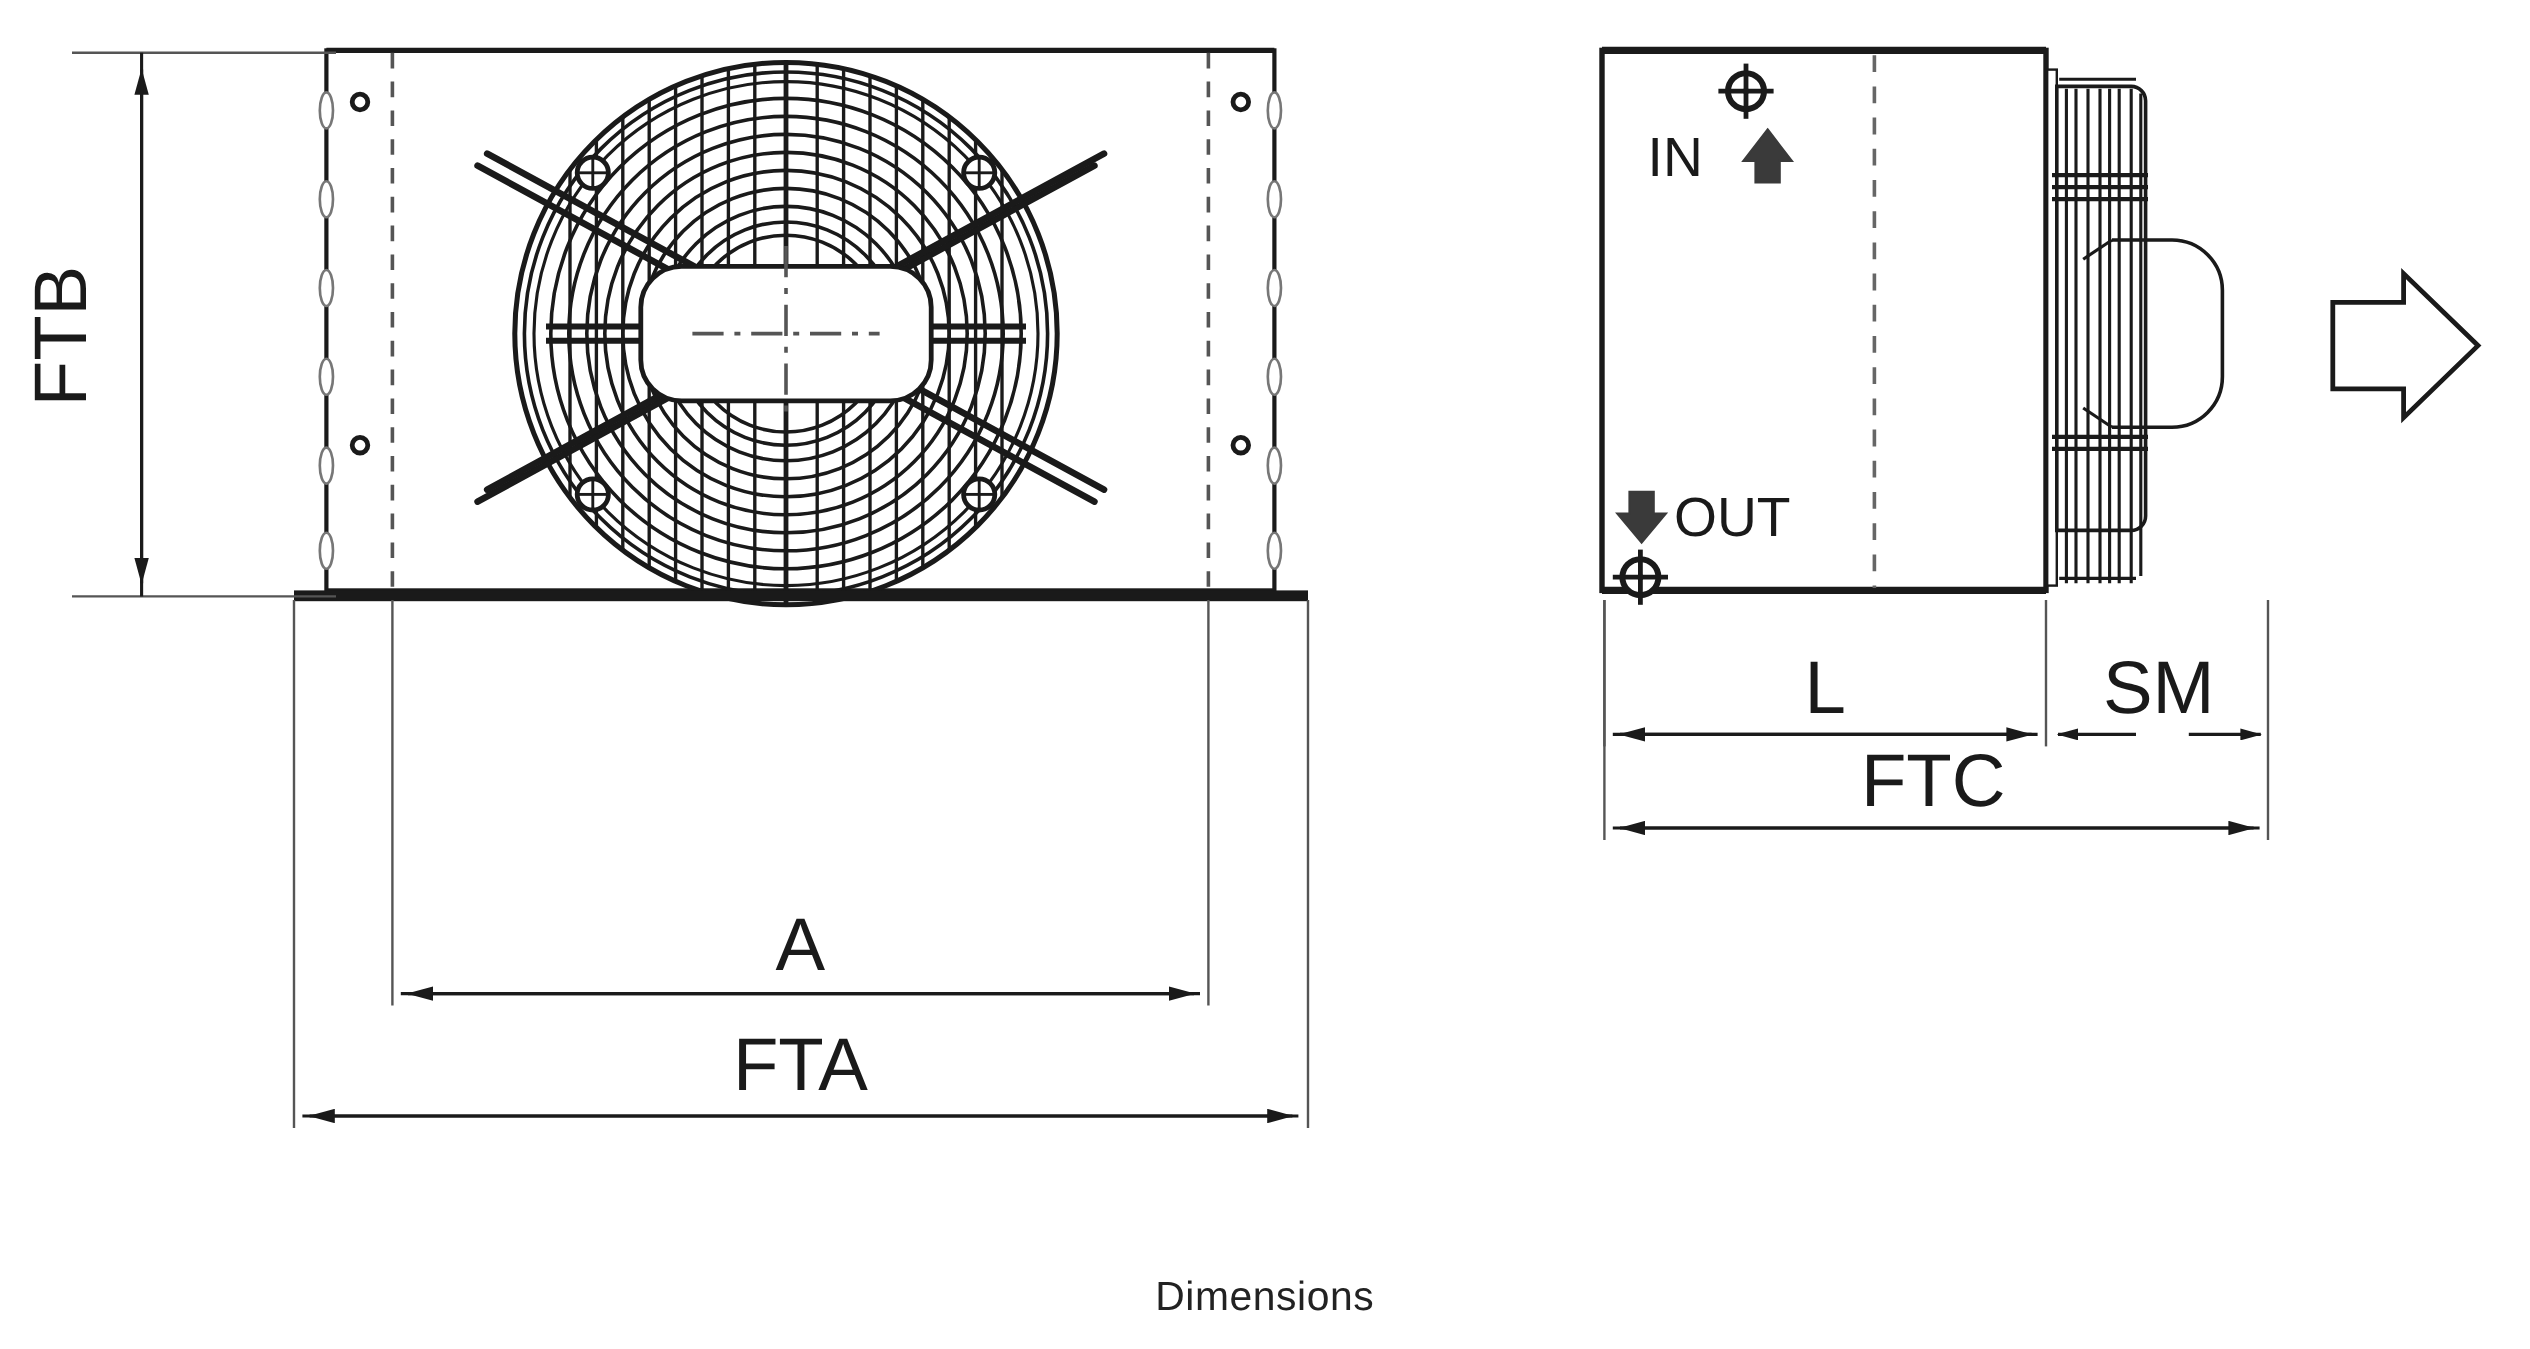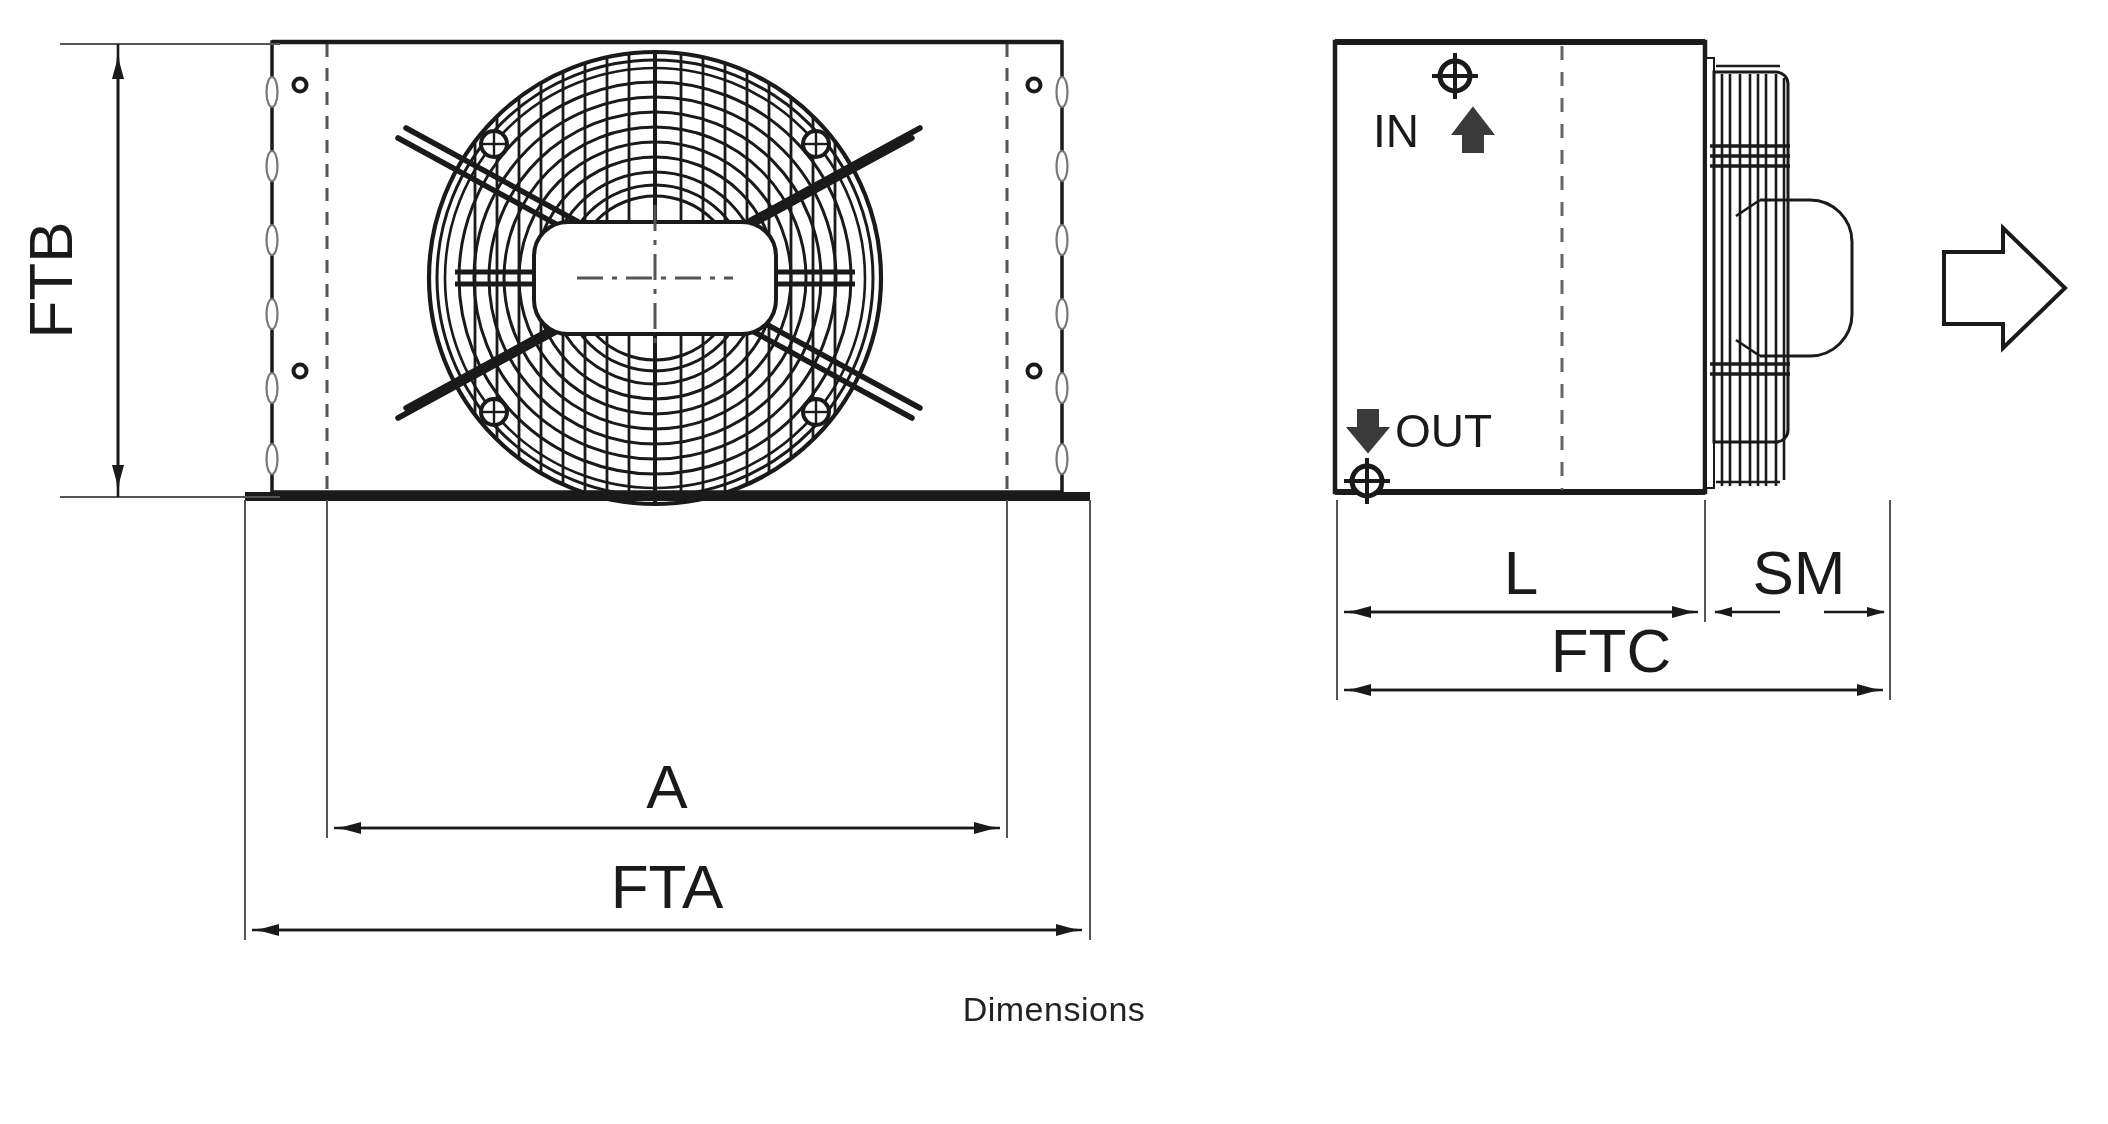--- a/index.html
+++ b/index.html
@@ -1,21 +1,21 @@
 <!DOCTYPE html>
 <html><head>
 <meta charset="utf-8">
 <style>
   html,body{margin:0;padding:0;background:#ffffff;}
   body{width:2108px;height:1124px;position:relative;overflow:hidden;
        font-family:"Liberation Sans",sans-serif;color:#1a1a1a;}
   #stage{position:absolute;left:0;top:0;width:2108px;height:1124px;}
   svg{display:block;}
   .lbl{font-family:"Liberation Sans",sans-serif;fill:#1a1a1a;}
-  .caption{position:absolute;left:0;top:990px;width:2108px;text-align:center;
+  .caption{position:absolute;left:0;top:1062px;width:2108px;text-align:center;
            font-size:34px;letter-spacing:.5px;color:#222;}
 </style>
 </head>
 <body>
 
 <div id="stage">
 <svg width="2108" height="1124" viewBox="0 0 2108 1124" xmlns="http://www.w3.org/2000/svg">
   <defs>
     <marker id="ah" markerWidth="22" markerHeight="12" refX="21" refY="6" orient="auto" markerUnits="userSpaceOnUse">
       <path d="M0,0 L22,6 L0,12 z" fill="#1a1a1a"></path>

